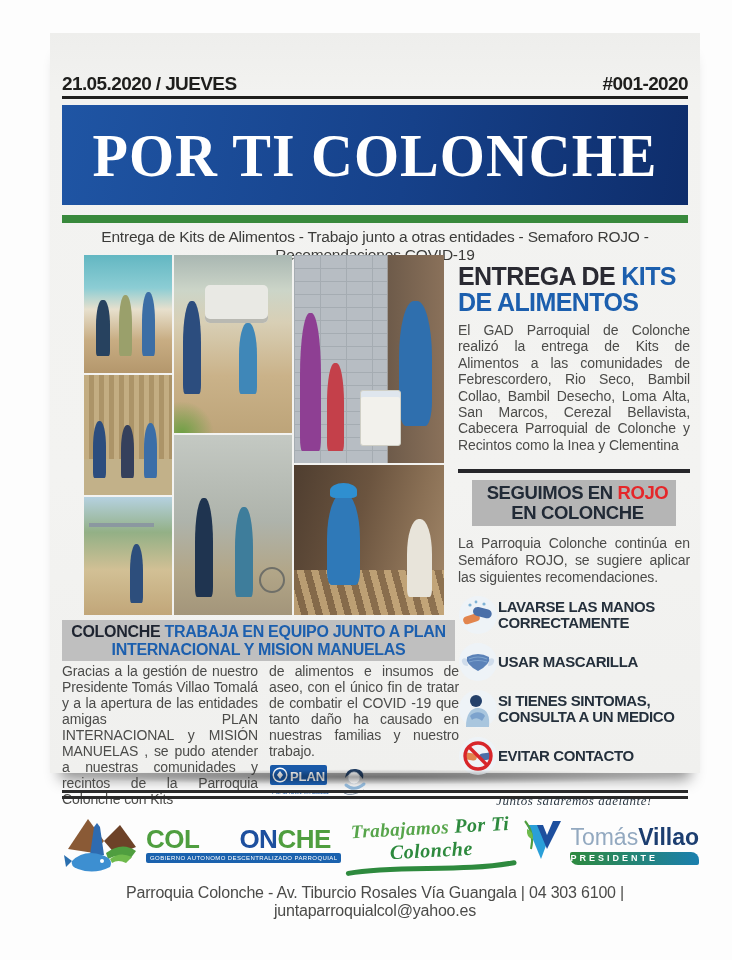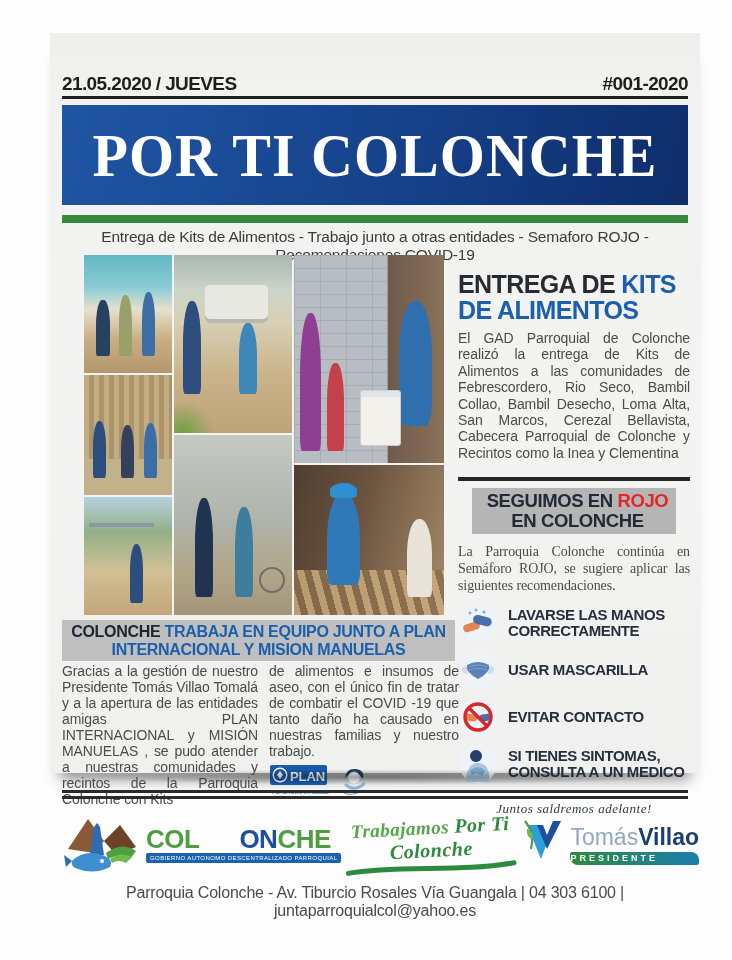--- a/index.html
+++ b/index.html
@@ -83,30 +83,30 @@
   .pG{left:210px;top:210px;width:150px;height:150px;
       background:linear-gradient(105deg,#4f3e30 0%,#6b543f 42%,#8a7055 72%,#a3886a 100%);}
   .pG .rail{left:0;right:0;bottom:0;height:30%;
       background:repeating-linear-gradient(75deg,#c9ab7c 0 7px,#8a6e4c 7px 14px);opacity:.85;}
   .pG .f1{left:22%;background:#2f79b8;height:62%;bottom:20%;width:22%;border-radius:50% 50% 14% 14%;}
   .pG .cap{left:24%;top:12%;width:18%;height:10%;background:#2f8fd0;border-radius:50% 50% 20% 20%;}
   .pG .f2{right:8%;background:#e8e4da;height:52%;bottom:12%;width:17%;}
   
   .rightcol{position:absolute;left:396px;top:10px;width:232px;}
   .art-title{font-weight:bold;font-size:25px;line-height:26px;letter-spacing:-.6px;color:#2a2a32;
-    transform-origin:left top;margin-top:8px;}
+    transform-origin:left top;}
   .art-title .blue{color:#1c5fae;}
   .art-body{margin-top:7px;font-size:14px;line-height:16.4px;color:#4b4b49;text-align:justify;letter-spacing:-.1px;}
   .alert-rule{margin-top:16px;height:4px;background:#26262a;}
   .alert-box{margin:7px 14px 0 14px;background:#b5b5b5;text-align:center;padding:3px 2px 4px 9px;
     font-weight:bold;font-size:18.5px;line-height:19.5px;letter-spacing:-.4px;color:#212a36;}
   .alert-box .red{color:#e52629;}
-  .alert-body{margin-top:9px;font-size:14px;line-height:17px;color:#4b4b49;text-align:justify;letter-spacing:-.1px;font-family:Liberation Serif, serif;}
+  .alert-body{margin-top:9px;font-size:14px;line-height:17px;color:#4b4b49;text-align:justify;letter-spacing:-.1px;}
   .recs{margin-top:9px;display:flex;flex-direction:column;gap:7px;}
-  .rec{display:flex;align-items:center;gap:10px;}
+  .rec{display:flex;align-items:center;gap:0;}
   .rec .icon{flex:0 0 40px;width:40px;height:40px;}
   .rec .label{font-weight:bold;font-size:15px;line-height:16.5px;letter-spacing:-.4px;color:#25303c;}
   .closing{margin-top:17px;text-align:center;font-family:"Liberation Serif", serif;font-style:italic;
     font-size:13px;color:#2d3a46;letter-spacing:.5px;}
   
   .team-band{position:absolute;left:0;top:367px;width:393px;background:#bfbfbf;text-align:center;
     padding:3px 6px;box-sizing:border-box;font-weight:bold;font-size:16px;line-height:17.5px;
     letter-spacing:-.3px;color:#1c5fae;}
   .team-band .dark{color:#1e2430;}
   .team-cols{position:absolute;left:0;top:410px;width:397px;display:flex;gap:11px;}
@@ -235,38 +235,38 @@
               <path d="M9 15 Q20 9 31 15 Q33 22 20 29 Q7 22 9 15 Z" fill="#5b82b8"></path>
               <path d="M11 17 Q20 13 29 17 M11 20 Q20 17 29 20" stroke="#7da3cd" stroke-width="1.2" fill="none"></path>
             </svg>
           </span>
           <span class="label">USAR MASCARILLA</span>
         </div>
         <div class="rec">
           <span class="icon">
             <svg viewBox="0 0 40 40" width="40" height="40">
               <circle cx="20" cy="20" r="19" fill="#eef3f7"></circle>
+              <circle cx="18" cy="12" r="6" fill="#23406b"></circle>
+              <path d="M8 38 C8 24 14 18 21 19 C30 20 32 28 31 38 Z" fill="#a9c6de"></path>
+              <path d="M12 27 C16 22 24 22 27 27 L24 32 C20 28 16 29 14 31 Z" fill="#7da3cd"></path>
+            </svg>
+          </span>
+          <span class="label">SI TIENES SINTOMAS, CONSULTA A UN MEDICO</span>
+        </div>
+        <div class="rec">
+          <span class="icon">
+            <svg viewBox="0 0 40 40" width="40" height="40">
+              <circle cx="20" cy="20" r="19" fill="#eef3f7"></circle>
               <rect x="6" y="17" width="13" height="7" rx="3.5" fill="#e2854e" transform="rotate(8 12 20)"></rect>
               <rect x="21" y="17" width="13" height="7" rx="3.5" fill="#4a6fa8" transform="rotate(-8 28 20)"></rect>
               <circle cx="20" cy="20" r="13" fill="none" stroke="#d8262b" stroke-width="3.4"></circle>
               <line x1="11" y1="11" x2="29" y2="29" stroke="#d8262b" stroke-width="3.4"></line>
             </svg>
           </span>
           <span class="label">EVITAR CONTACTO</span>
-        </div>
-        <div class="rec">
-          <span class="icon">
-            <svg viewBox="0 0 40 40" width="40" height="40">
-              <circle cx="20" cy="20" r="19" fill="#eef3f7"></circle>
-              <circle cx="18" cy="12" r="6" fill="#23406b"></circle>
-              <path d="M8 38 C8 24 14 18 21 19 C30 20 32 28 31 38 Z" fill="#a9c6de"></path>
-              <path d="M12 27 C16 22 24 22 27 27 L24 32 C20 28 16 29 14 31 Z" fill="#7da3cd"></path>
-            </svg>
-          </span>
-          <span class="label">SI TIENES SINTOMAS, CONSULTA A UN MEDICO</span>
         </div>
       </div>
       <div class="closing">Juntos saldremos adelante!</div>
     </div>
 
     <div class="team-band">
       <span class="dark">COLONCHE </span><span>TRABAJA EN EQUIPO JUNTO A PLAN INTERNACIONAL Y MISION MANUELAS</span>
     </div>
 
     <div class="team-cols">

